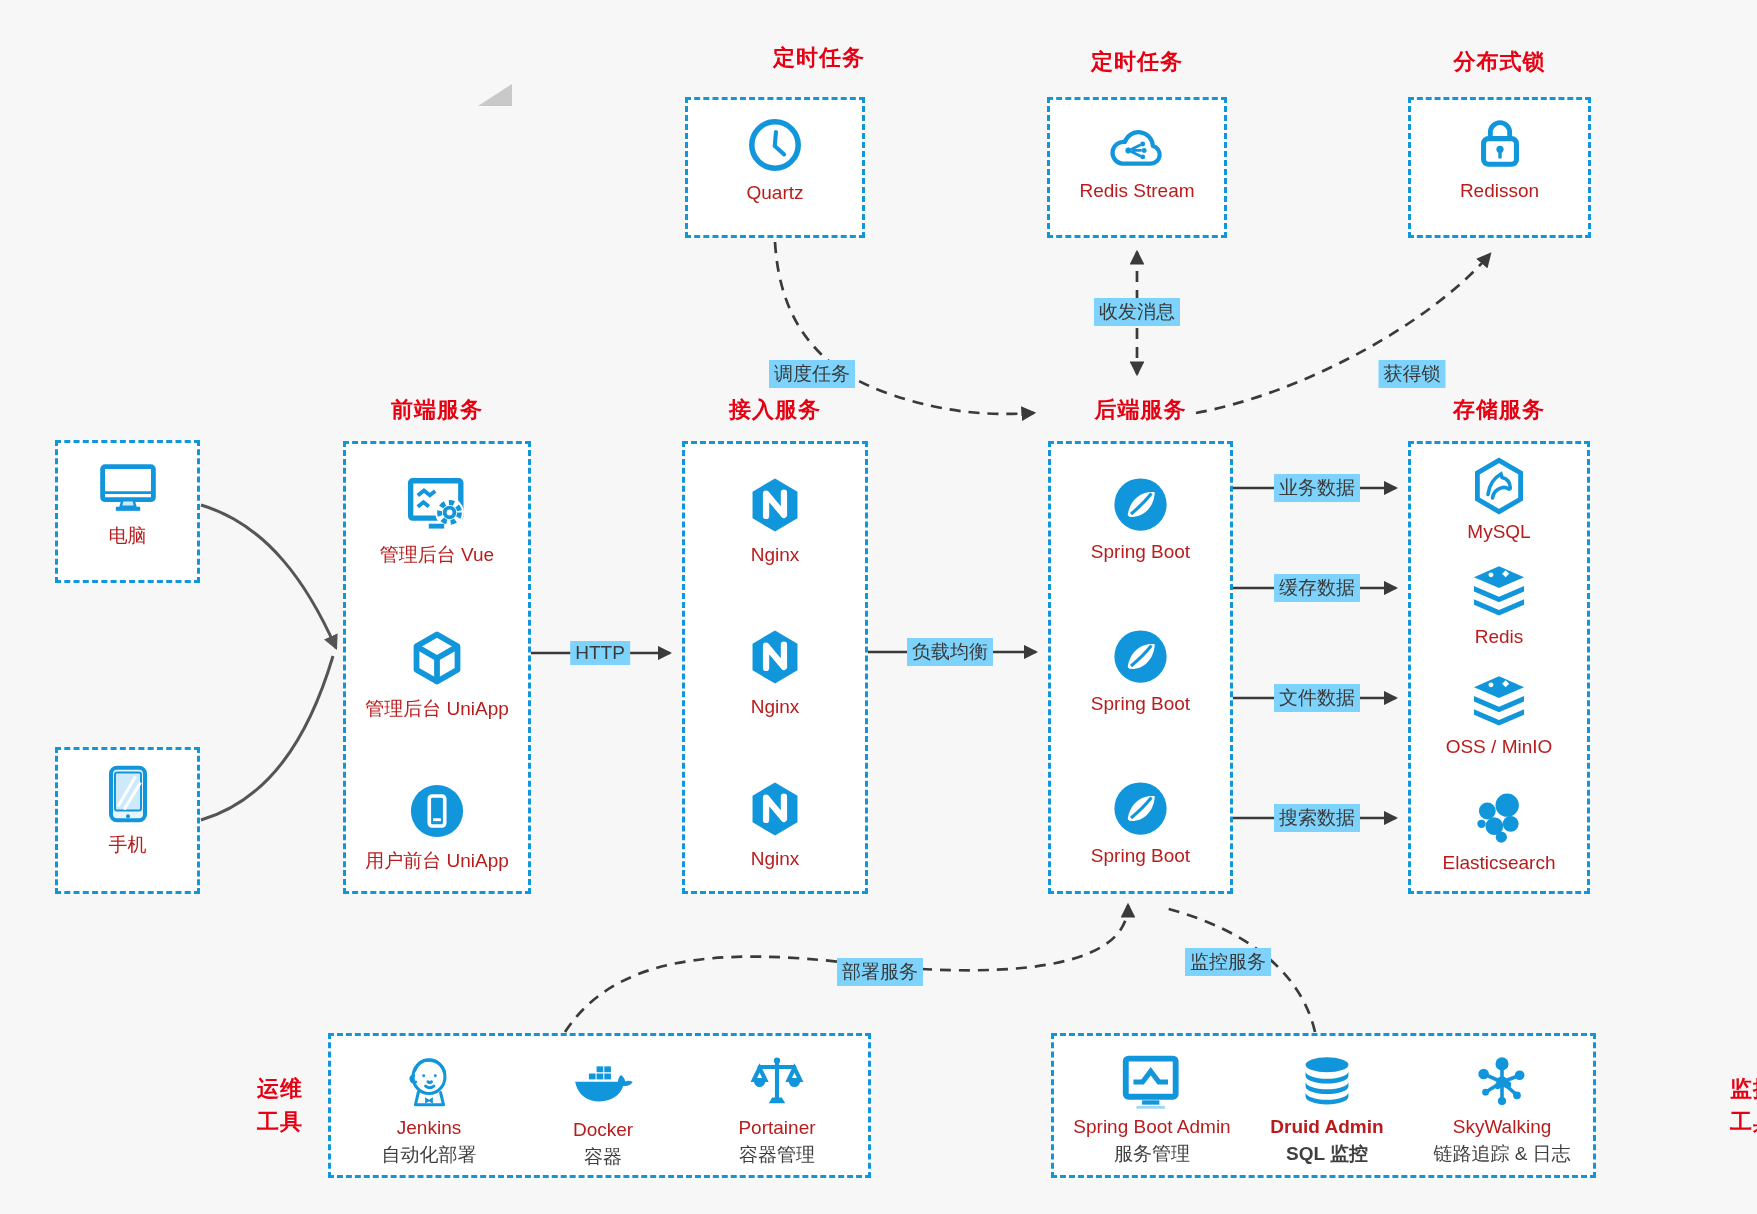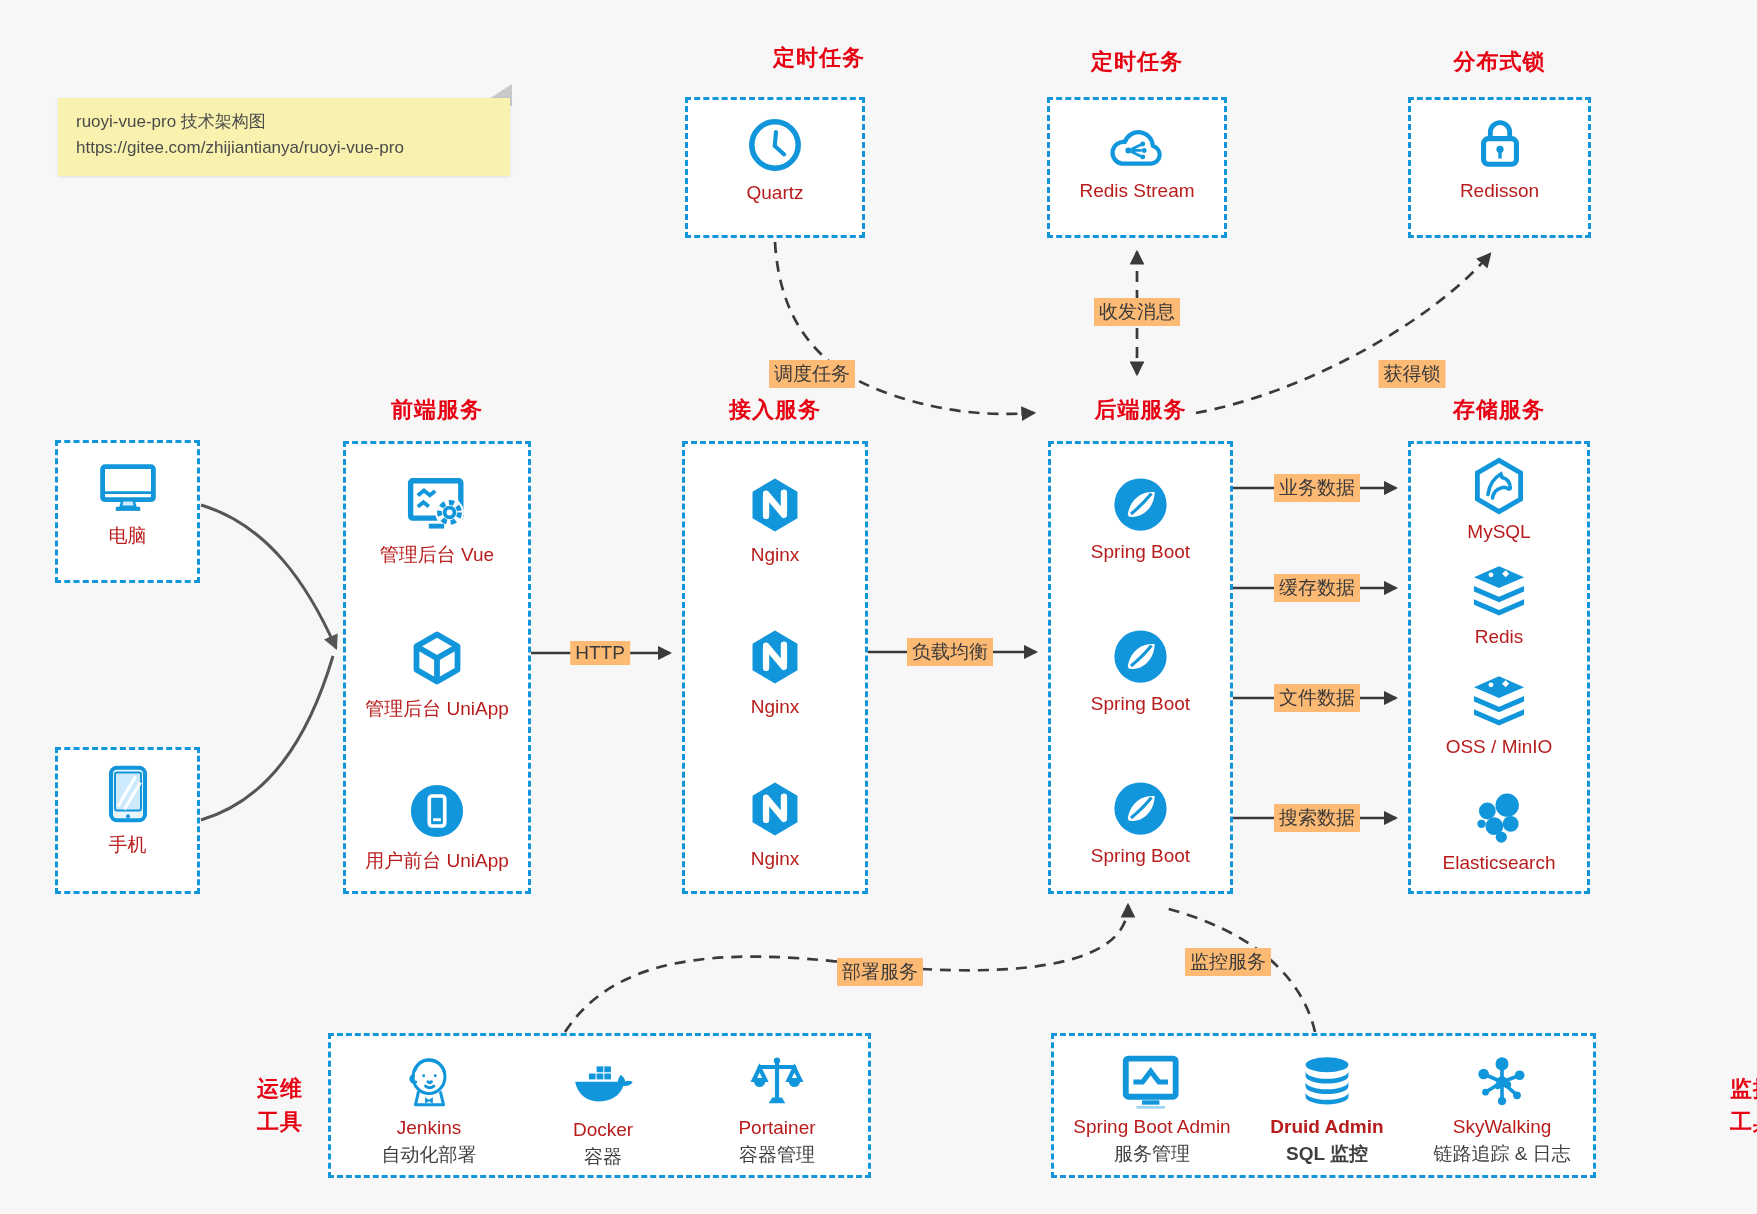--- a/index.html
+++ b/index.html
@@ -7,21 +7,21 @@
           font-family:"Liberation Sans","DejaVu Sans",sans-serif;color:#3f3f3f;}
   .box{position:absolute;background:#ffffff;border:3px dashed #1296db;box-sizing:border-box;z-index:1;}
   #edges{position:absolute;left:0;top:0;z-index:5;pointer-events:none;}
   .gtitle{position:absolute;z-index:6;font-size:22px;font-weight:700;color:#e60012;text-align:center;line-height:34px;letter-spacing:1px;}
   .sideTitle{position:absolute;z-index:6;width:80px;text-align:center;font-size:22px;font-weight:700;color:#e60012;line-height:33px;letter-spacing:1px;}
   .node{position:absolute;left:0;right:0;display:flex;flex-direction:column;align-items:center;}
   .lbl{margin-top:8px;font-size:19px;color:#b91c1c;white-space:nowrap;}
   .sub{margin-top:3px;font-size:19px;color:#3f3f3f;white-space:nowrap;}
   .bnode{position:absolute;top:16px;width:200px;display:flex;flex-direction:column;align-items:center;}
   .elabel{position:absolute;z-index:7;transform:translate(-50%,-50%);font-size:19px;color:#3a3a3a;
-          background:#fdba74;padding:1px 5px;white-space:nowrap;}
+          background:#7dd3fc;padding:1px 5px;white-space:nowrap;}
   .note{position:absolute;left:58px;top:98px;width:452px;height:78px;background:#f8f2ae;z-index:2;
         padding:11px 18px;box-sizing:border-box;font-size:17px;color:#4b4b4b;line-height:26px;
         box-shadow:0 1px 3px rgba(0,0,0,0.10);}
   .note-fold{position:absolute;left:478px;top:84px;width:0;height:0;z-index:1;
         border-bottom:22px solid #c9c9c9;border-left:34px solid transparent;}
 </style>
 </head>
 <body>
 
 <div id="canvas">
@@ -53,24 +53,20 @@
     <g stroke="#3a3a3a" stroke-width="2.7" fill="none" stroke-dasharray="11 8">
       <path d="M775,242 C779,310 808,364 884,392 C950,416 1000,415 1034,413" marker-end="url(#ah)"></path>
       <line x1="1137" y1="252" x2="1137" y2="374" marker-start="url(#ah)" marker-end="url(#ah)"></line>
       <path d="M1196,413 C1308,392 1434,320 1490,254" marker-end="url(#ah)"></path>
       <path d="M565,1032 C615,955 720,948 850,963 C985,978 1128,975 1128,905" marker-end="url(#ah)"></path>
       <path d="M1315,1032 C1302,975 1250,930 1165,908"></path>
     </g>
   </svg>
 
   <div class="note-fold"></div>
-  <div class="note">
-    <div>ruoyi-vue-pro 技术架构图</div>
-    <div>https://gitee.com/zhijiantianya/ruoyi-vue-pro</div>
-  </div>
 
   <div class="gtitle" style="left:685px;top:41px;width:180px;text-align:right;">定时任务</div>
   <div class="box" style="left:685px;top:97px;width:180px;height:141px;">
     <div class="node" style="top:16px;">
       <svg width="58" height="58" viewBox="0 0 24 24">
         <circle cx="12" cy="12" r="9.6" fill="none" stroke="#1296db" stroke-width="2.3"></circle>
         <path d="M12.4,6.6 L11.9,12.4 L15.8,15.9" fill="none" stroke="#1296db" stroke-width="1.7" stroke-linecap="round"></path>
       </svg>
       <div class="lbl">Quartz</div>
     </div>

